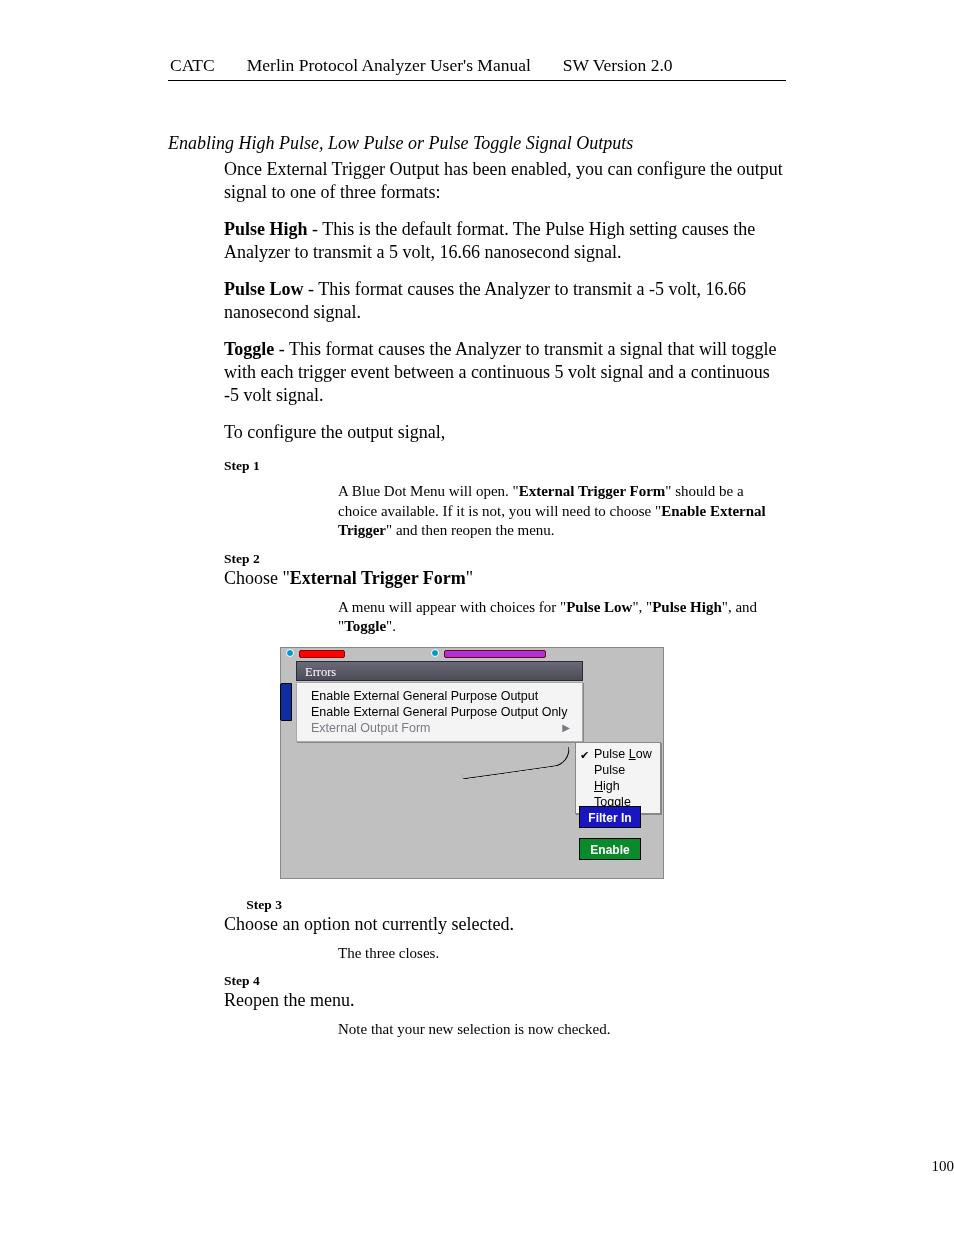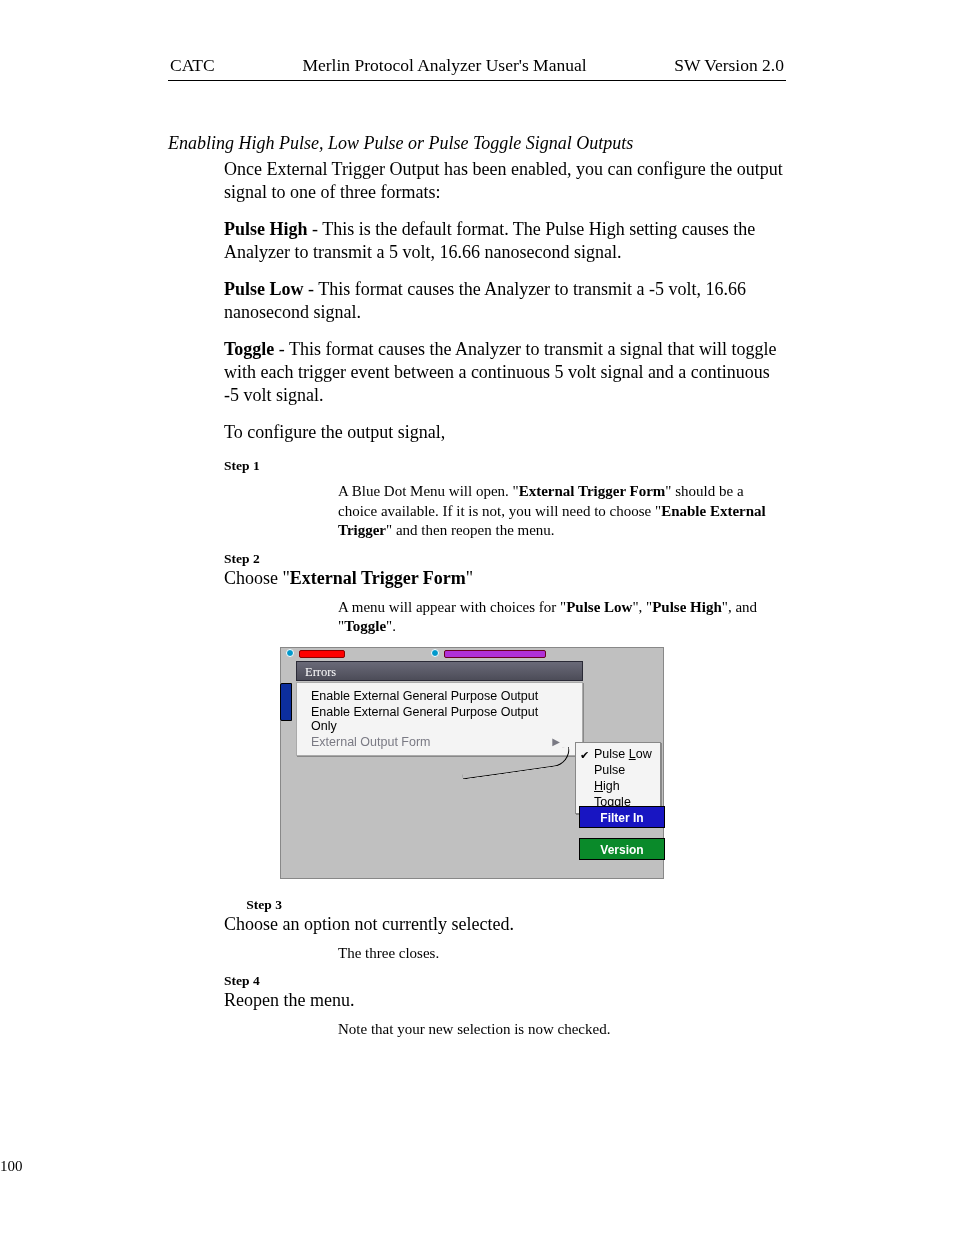--- a/index.html
+++ b/index.html
@@ -6,25 +6,25 @@
     body {
       font-family: "Times New Roman", Times, serif;
       background: #fff;
       width: 954px;
       height: 1235px;
       position: relative;
       color: #000;
     }
     .header {
       display: flex;
-      justify-content: space-between;
       border-bottom: 1px solid #000;
       padding: 0 2px 4px 2px;
       margin: 55px 168px 0 168px;
       font-size: 17.5px;
+      gap: 32px;
     }
     .section-title {
       font-style: italic;
       font-size: 18px;
       margin: 52px 0 4px 168px;
     }
     .body-col {
       margin-left: 224px;
       margin-right: 168px;
       font-size: 18px;
@@ -104,21 +104,21 @@
     }
     .menu-box {
       position: absolute;
       top: 34px; left: 15px; right: 80px;
       background: #f4f4f4;
       border: 1px solid #aaa;
       box-shadow: 1px 1px 0 #888;
       padding: 5px 0;
     }
     .menu-item {
-      padding: 1px 20px 1px 14px;
+      padding: 1px 10px 1px 14px;
       font-size: 12.5px;
       position: relative;
       display: flex;
       justify-content: space-between;
       align-items: center;
     }
     .menu-item.disabled { color: #7a7a84; gap: 36px; }
     .menu-arrow {
       font-size: 10px;
       color: #7a7a84;
@@ -140,21 +140,21 @@
       line-height: 16px;
     }
     .sub-item .check {
       position: absolute;
       left: 4px; top: 1px;
       font-size: 11px;
     }
     .sub-item .ul { text-decoration: underline; }
     .btn {
       position: absolute;
-      width: 86px;
+      width: 62px;
       height: 22px;
       color: #fff;
       font-weight: bold;
       font-size: 12px;
       text-align: center;
       line-height: 22px;
       border: 1px solid #000;
       font-family: Arial, sans-serif;
     }
     .btn.filter { background: #1815c2; top: 158px; left: 298px; }
@@ -178,21 +178,21 @@
       border-bottom: 1px solid #000;
       border-right: 1px solid #000;
       border-radius: 0 0 40px 0;
       transform: rotate(-8deg);
     }
     .step3-block { margin-top: 18px; text-align: right; }
     .pagenum {
       position: absolute;
       bottom: 60px;
       left: 0; right: 0;
-      text-align: left;
+      text-align: right;
       font-size: 15px;
     }
   </style>
 </head>
 <body>
 
 <div class="header">
   <span>CATC</span>
   <span>Merlin Protocol Analyzer User's Manual</span>
   <span>SW Version 2.0</span>
@@ -261,21 +261,21 @@
       <span>Pulse </span><span class="ul">L</span><span>ow</span>
     </div>
     <div class="sub-item">
       <span>Pulse </span><span class="ul">H</span><span>igh</span>
     </div>
     <div class="sub-item">
       <span class="ul">T</span><span>oggle</span>
     </div>
   </div>
   <div class="btn filter">Filter In</div>
-  <div class="btn restart">Version</div>
+  <div class="btn restart">Enable</div>
 </div>
 
 <div class="step-row step3-block">
   <div class="step-label">Step 3</div>
   <div class="step-text">Choose an option not currently selected.</div>
 </div>
 <div class="substep">The three closes.</div>
 
 <div class="step-row">
   <div class="step-label">Step 4</div>

